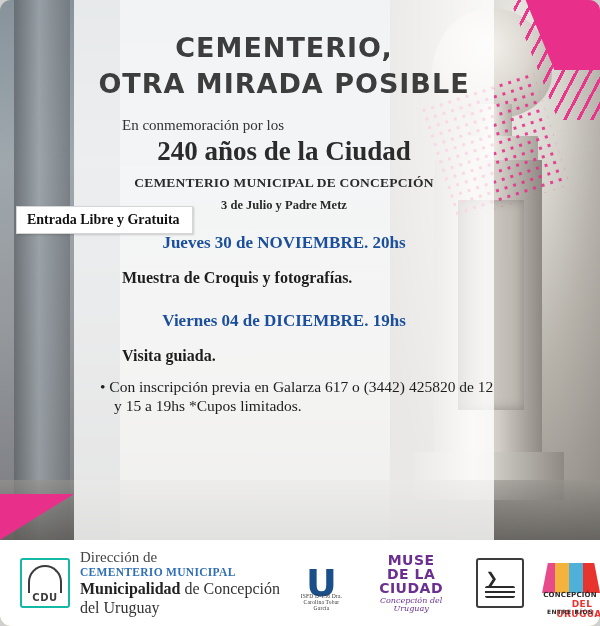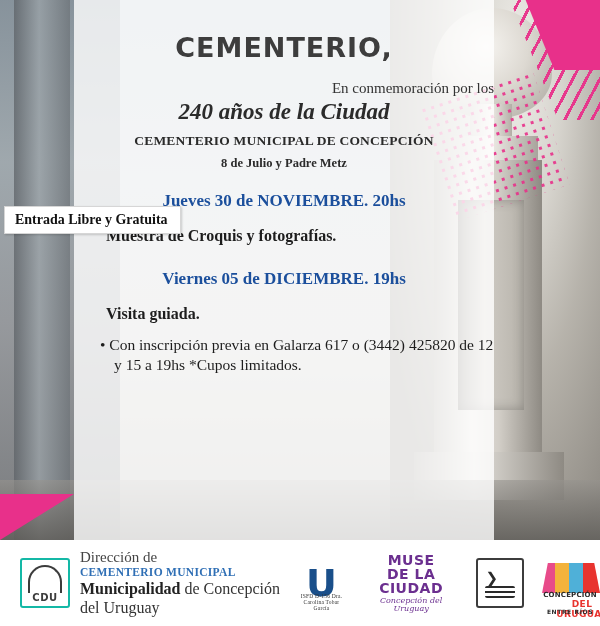--- a/index.html
+++ b/index.html
@@ -12,20 +12,21 @@
     font-family: "Liberation Serif", serif;
     background: #cfcfcf;
     overflow: hidden;
   }
   .poster {
     position: relative;
     width: 600px;
     height: 626px;
     overflow: hidden;
     background: #fde047;
+    border-radius: 11px;
   }
   
   .bg-sky {
     position: absolute;
     left: 0; top: 0; width: 600px; height: 626px;
     background:
       linear-gradient(180deg, #b9c3cc 0%, #c3cad0 28%, #c8c9c6 55%, #b9b7b2 78%, #a9a7a3 100%);
   }
   .bg-left-column {
     position: absolute;
@@ -135,32 +136,32 @@
     font-size: 27px;
     margin: 34px 0 0 0;
     line-height: 1.05;
   }
   .title-2 {
     font-size: 27px;
     margin: 8px 0 0 0;
     line-height: 1.05;
   }
   .sub-1 {
-    text-align: right;
+    text-align: left;
     font-size: 15px;
     color: #333;
     margin: 18px 0 0 0;
+    padding-left: 48px;
   }
   .sub-2 {
     text-align: center;
-    font-size: 23px;
+    font-size: 27px;
     font-weight: bold;
     color: #2b2b2b;
     margin: 2px 0 0 0;
-    font-style: italic;
   }
   .sub-3 {
     text-align: center;
     font-size: 13.5px;
     font-weight: bold;
     color: #2b2b2b;
     margin: 8px 0 0 0;
     line-height: 1.25;
     letter-spacing: .2px;
   }
@@ -175,21 +176,21 @@
     text-align: center;
     font-size: 17px;
     font-weight: bold;
     color: #1b4f9c;
     margin: 20px 0 0 0;
   }
   .section-heading {
     font-size: 16px;
     font-weight: bold;
     color: #1d1d1d;
-    margin: 16px 0 0 32px;
+    margin: 16px 0 0 48px;
   }
   .bullets {
     margin: 10px 0 0 26px;
     padding: 0;
     list-style: none;
   }
   .bullets li {
     font-size: 15.5px;
     color: #1d1d1d;
     line-height: 1.28;
@@ -199,21 +200,21 @@
   }
   .bullets li:before {
     content: "• ";
   }
   .date-line.second { margin-top: 24px; }
   .section-heading.second { margin-top: 16px; }
   .bullets.second { margin-top: 12px; }
   
   .ribbon {
     position: absolute;
-    left: 4px; top: 206px;
+    left: 16px; top: 206px;
     background: #ffffff;
     color: #111;
     font-family: "Liberation Serif", serif;
     font-weight: bold;
     font-size: 14px;
     padding: 5px 12px 5px 10px;
     border: 1px solid #d6d6d6;
     box-shadow: 1px 1px 2px rgba(0,0,0,.18);
   }
   
@@ -379,31 +380,32 @@
 
   <div class="magenta-stripes"></div>
   <div class="magenta-top-right"></div>
   <div class="magenta-dots"></div>
   <div class="magenta-bottom-left"></div>
 
   <div class="panel"></div>
 
   <div class="content">
     <div class="title title-1">CEMENTERIO,</div>
+    <div class="title title-2">OTRA MIRADA POSIBLE</div>
 
     <div class="sub-1">En conmemoración por los</div>
     <div class="sub-2">240 años de la Ciudad</div>
 
     <div class="sub-3">CEMENTERIO MUNICIPAL DE CONCEPCIÓN</div>
-    <div class="sub-4">8 de Julio y Padre Metz</div>
+    <div class="sub-4">3 de Julio y Padre Metz</div>
 
     <div class="date-line">Jueves 30 de NOVIEMBRE. 20hs</div>
     <div class="section-heading">Muestra de Croquis y fotografías.</div>
 
-    <div class="date-line second">Viernes 05 de DICIEMBRE. 19hs</div>
+    <div class="date-line second">Viernes 04 de DICIEMBRE. 19hs</div>
     <div class="section-heading second">Visita guiada.</div>
     <ul class="bullets second">
       <li>Con inscripción previa en Galarza 617 o (3442) 425820 de 12 y 15 a 19hs *Cupos limitados.</li>
     </ul>
   </div>
 
   <div class="ribbon">Entrada Libre y Gratuita</div>
 
   <div class="footer">
 

